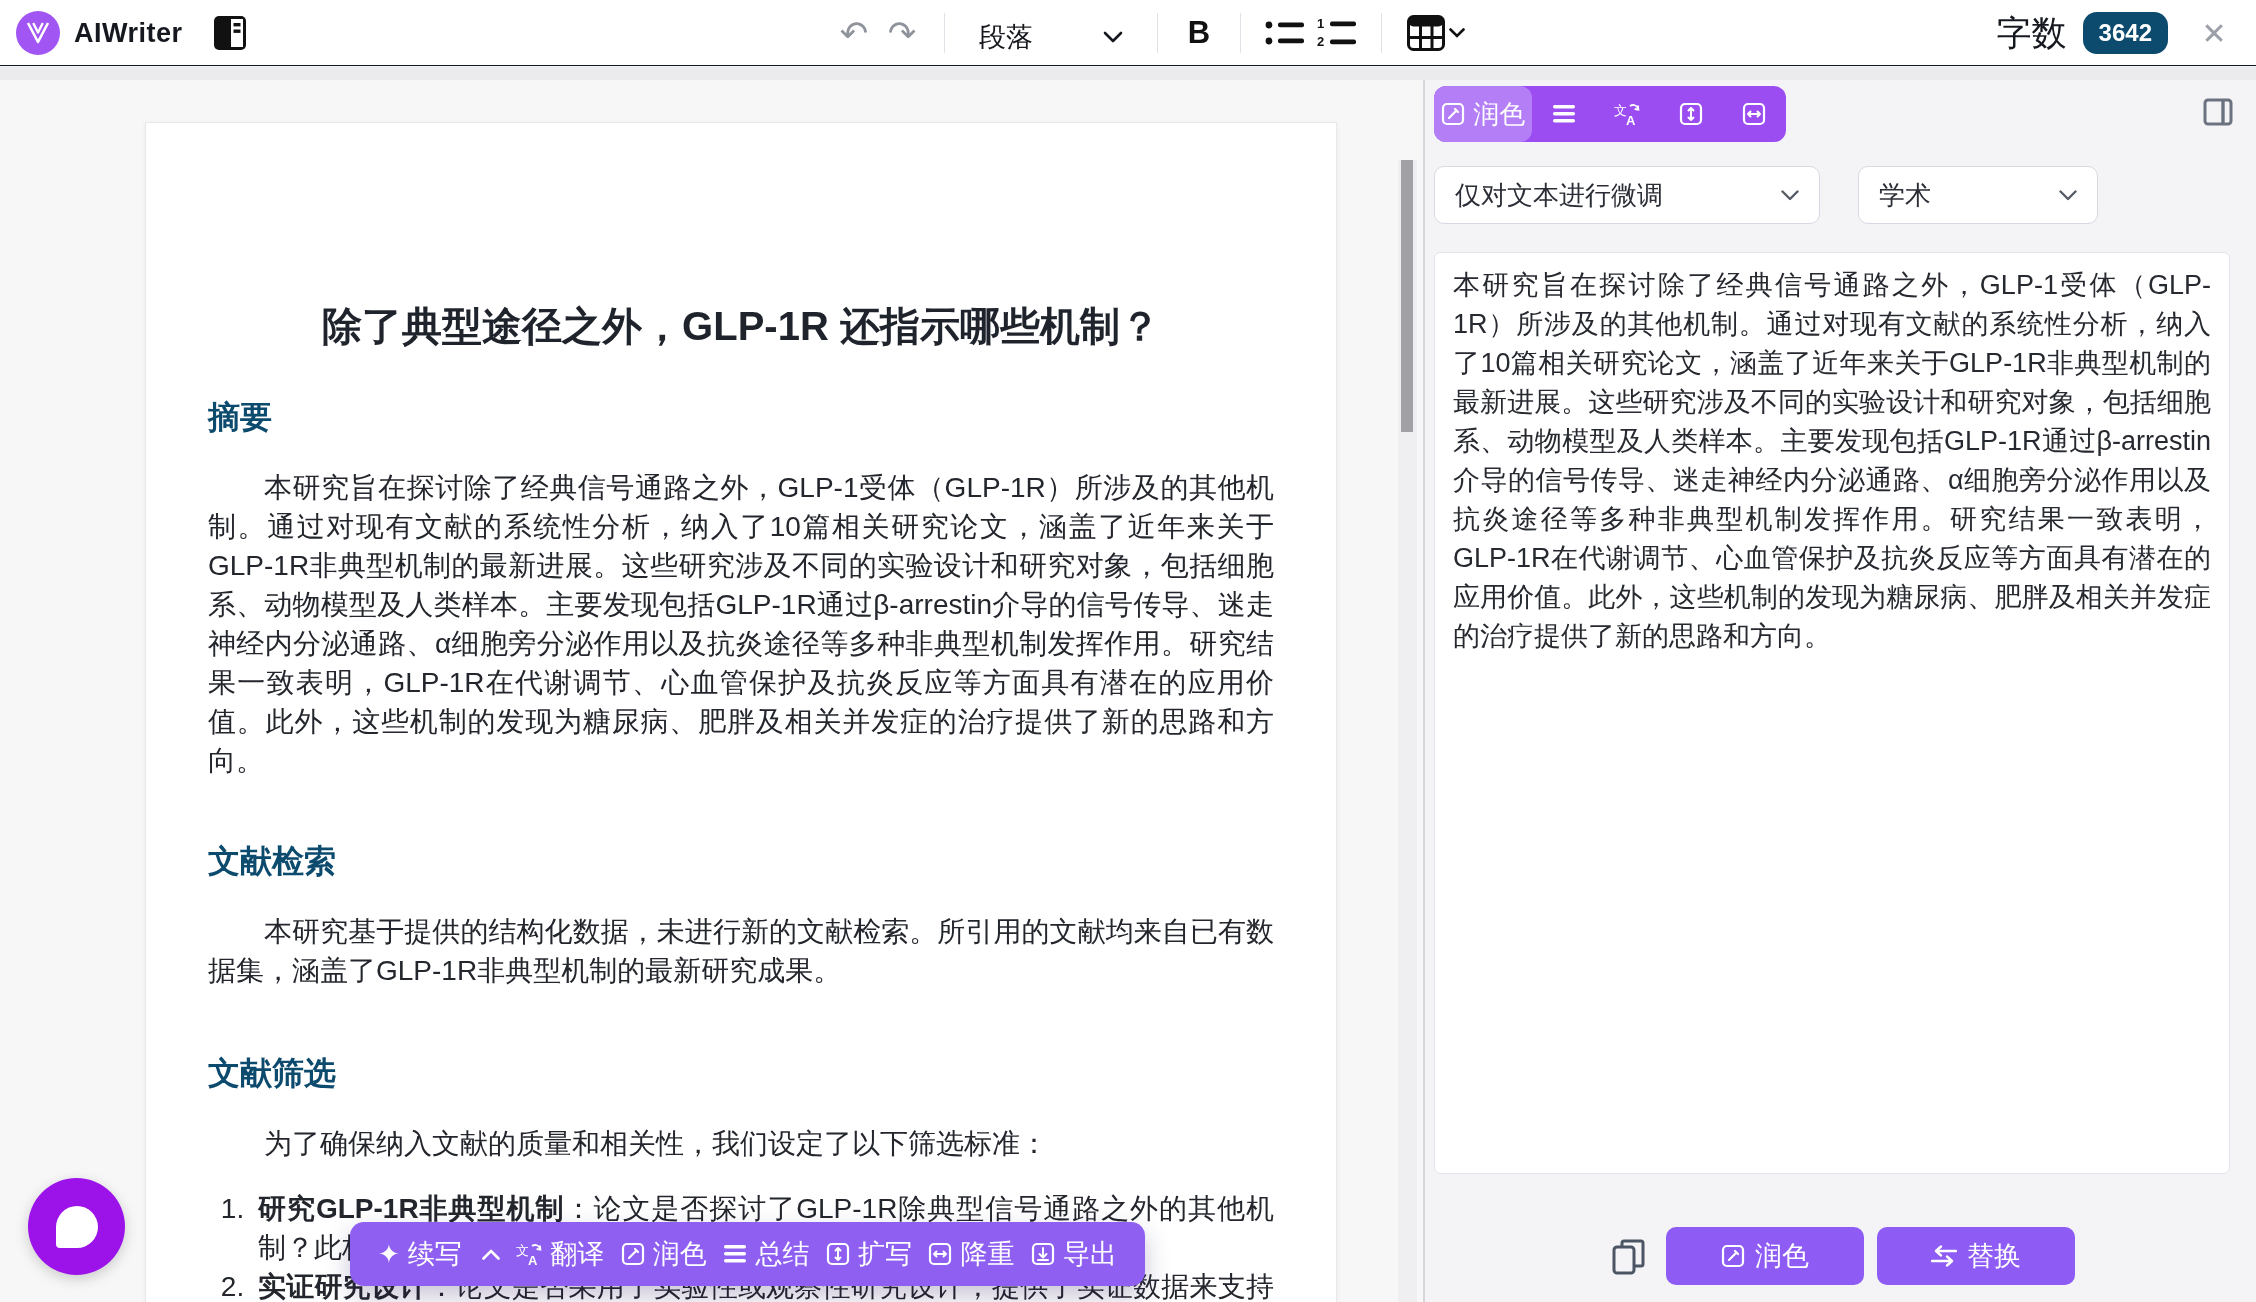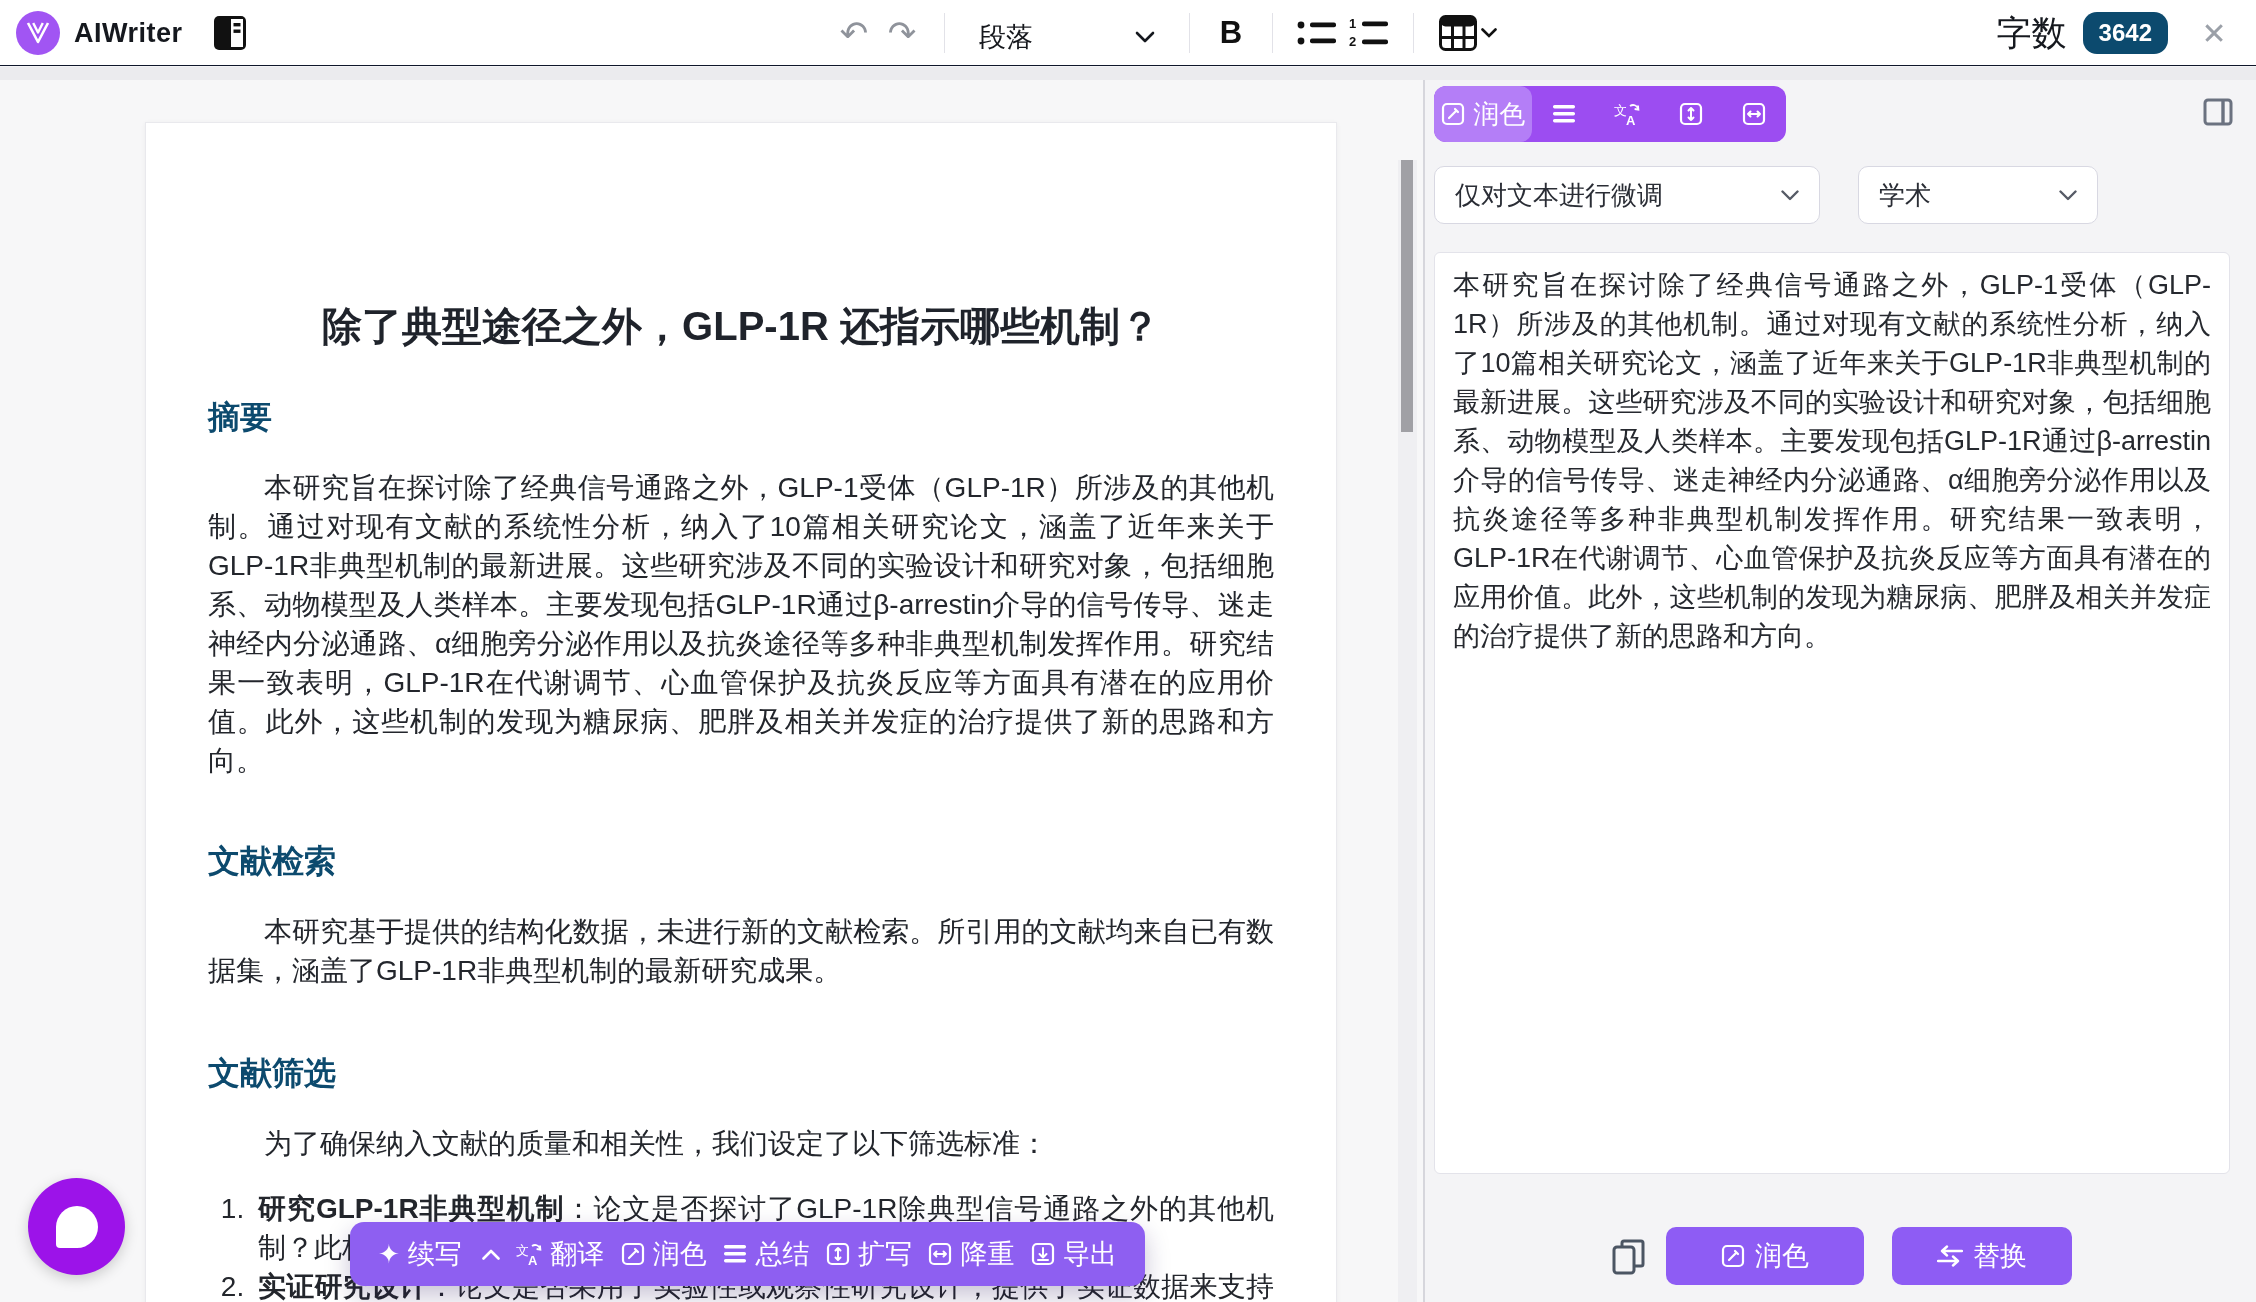--- a/index.html
+++ b/index.html
@@ -10,21 +10,21 @@
   .topbar { position:absolute; top:0; left:0; width:2256px; height:66px; background:#fff;
             border-bottom:1px solid #0f172a; z-index:30; }
   .tb-left { position:absolute; left:16px; top:0; height:66px; display:flex; align-items:center; gap:14px; }
   .logo { width:44px; height:44px; border-radius:50%; background:#a155f3; display:flex; align-items:center; justify-content:center; }
   .app-name { font-size:27px; font-weight:700; color:#15181e; letter-spacing:.5px; }
   .sidebar-toggle { margin-left:16px; background:none; border:none; cursor:pointer; display:flex; align-items:center; }
   .tb-center { position:absolute; left:830px; top:0; height:66px; display:flex; align-items:center; }
   .icon-btn { background:none; border:none; cursor:pointer; display:flex; align-items:center; justify-content:center; }
   .undo-redo { font-size:34px; color:#8f939b; width:48px; height:48px; line-height:48px; }
   .vdiv { width:1px; height:40px; background:#e2e2e8; margin:0 18px; }
-  .para-dd { display:flex; align-items:center; gap:102px; background:none; border:none; cursor:pointer;
+  .para-dd { display:flex; align-items:center; gap:70px; background:none; border:none; cursor:pointer;
              font-size:27px; color:#16181d; padding:0 16px;margin-top:8px; }
   .bold-btn { font-size:31px; font-weight:800; color:#111; width:46px; height:46px; }
   .list-btn { width:52px; height:46px; }
   .table-btn { width:72px; height:46px; gap:4px; }
   .tb-right { position:absolute; right:20px; top:0; height:66px; display:flex; align-items:center; gap:16px; }
   .wc-label { font-size:35px; color:#15181e; }
   .wc-badge { background:#0c4a6e; color:#fff; font-size:24px; font-weight:700;
               padding:7px 16px; border-radius:14px; }
   .close-btn { font-size:30px; color:#9ba0a8; margin-left:8px; width:44px; height:44px; }
 
@@ -67,21 +67,21 @@
 
   .result-card { position:absolute; left:9px; top:172px; width:796px; height:922px; background:#fff;
                  border:1px solid #e3e3ea; border-radius:6px; padding:13px 18px; }
   .result-text { font-size:27px; line-height:39px; color:#26292f; text-align:justify; }
 
   .panel-actions { position:absolute; left:0; top:1144px; width:831px; height:66px; display:flex; align-items:center; }
   .copy-btn { position:absolute; left:183px; top:12px; width:42px; height:42px; }
   .pill-btn { position:absolute; top:3px; height:58px; border:none; border-radius:10px; background:#8e5cf4;
               color:#fff; font-size:27px; display:flex; align-items:center; justify-content:center; gap:10px; cursor:pointer; }
   .btn-polish { left:241px; width:198px; }
-  .btn-replace { left:467px; width:180px;align-items:center; }
+  .btn-replace { left:452px; width:198px;align-items:center; }
 
   
   .float-toolbar { position:absolute; left:350px; top:1222px; width:795px; height:64px; background:#8e5ff1;
                    border-radius:14px; box-shadow:0 10px 24px rgba(40,20,90,.25); z-index:40;
                    display:flex; align-items:center; justify-content:space-between; padding:0 28px; }
   .ft-item { display:flex; align-items:center; gap:8px; color:#fff; font-size:27px; background:none; border:none; cursor:pointer; }
   .ft-sparkle { font-size:26px; line-height:1; }
   .ft-chevron { margin-left:12px; display:flex; }
 
   

